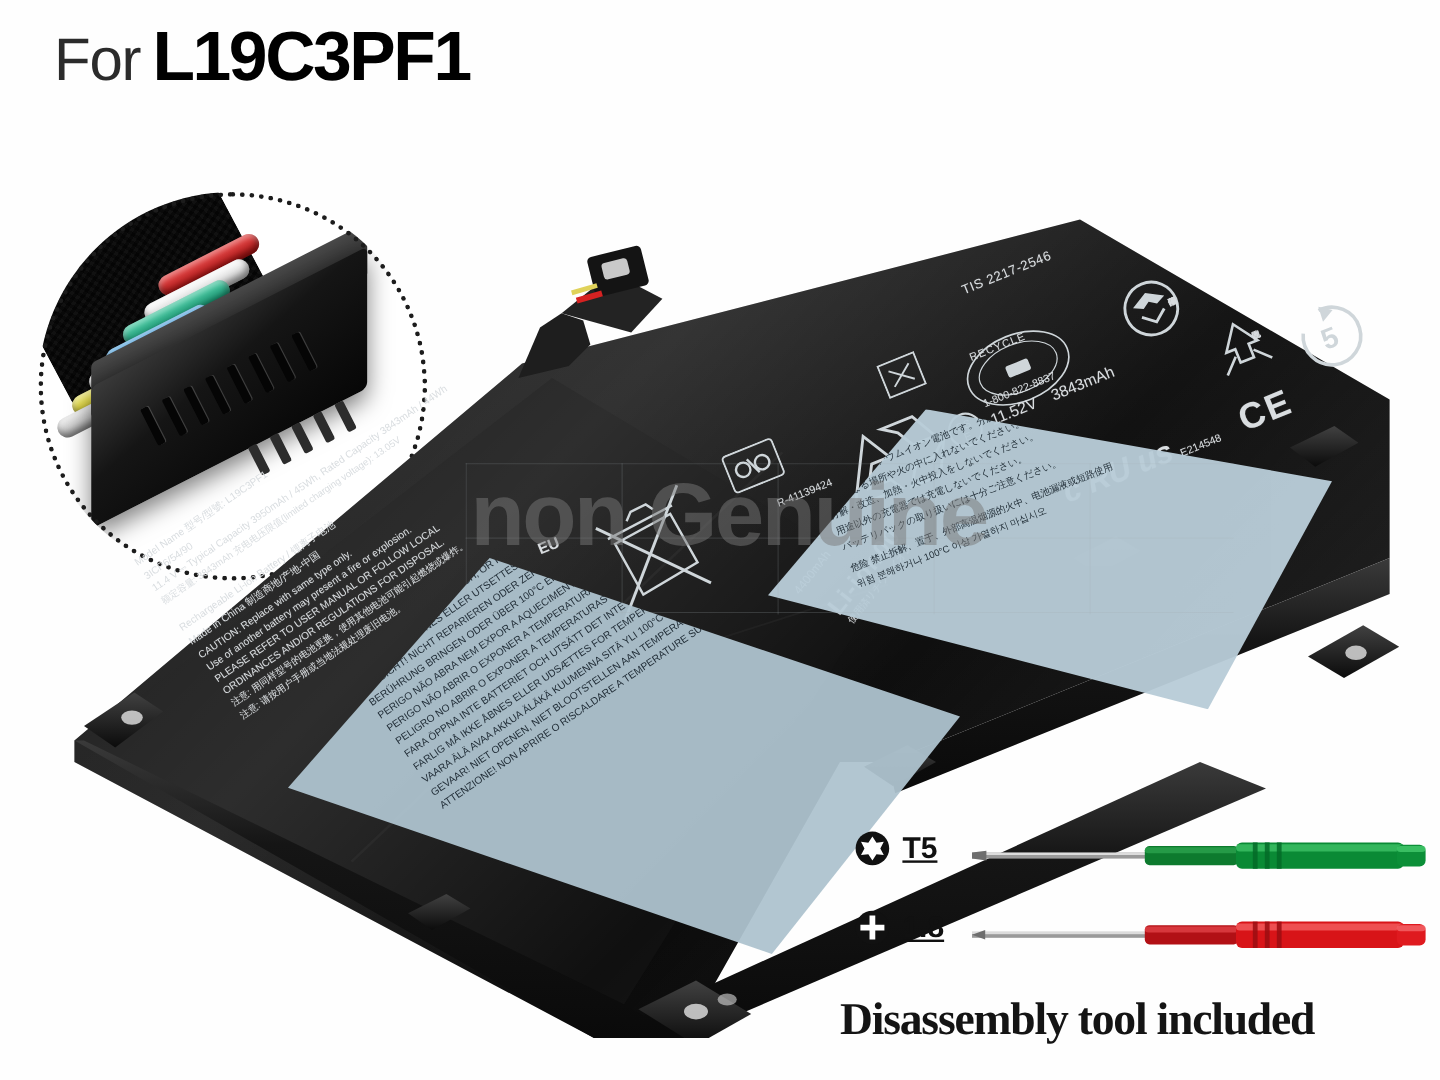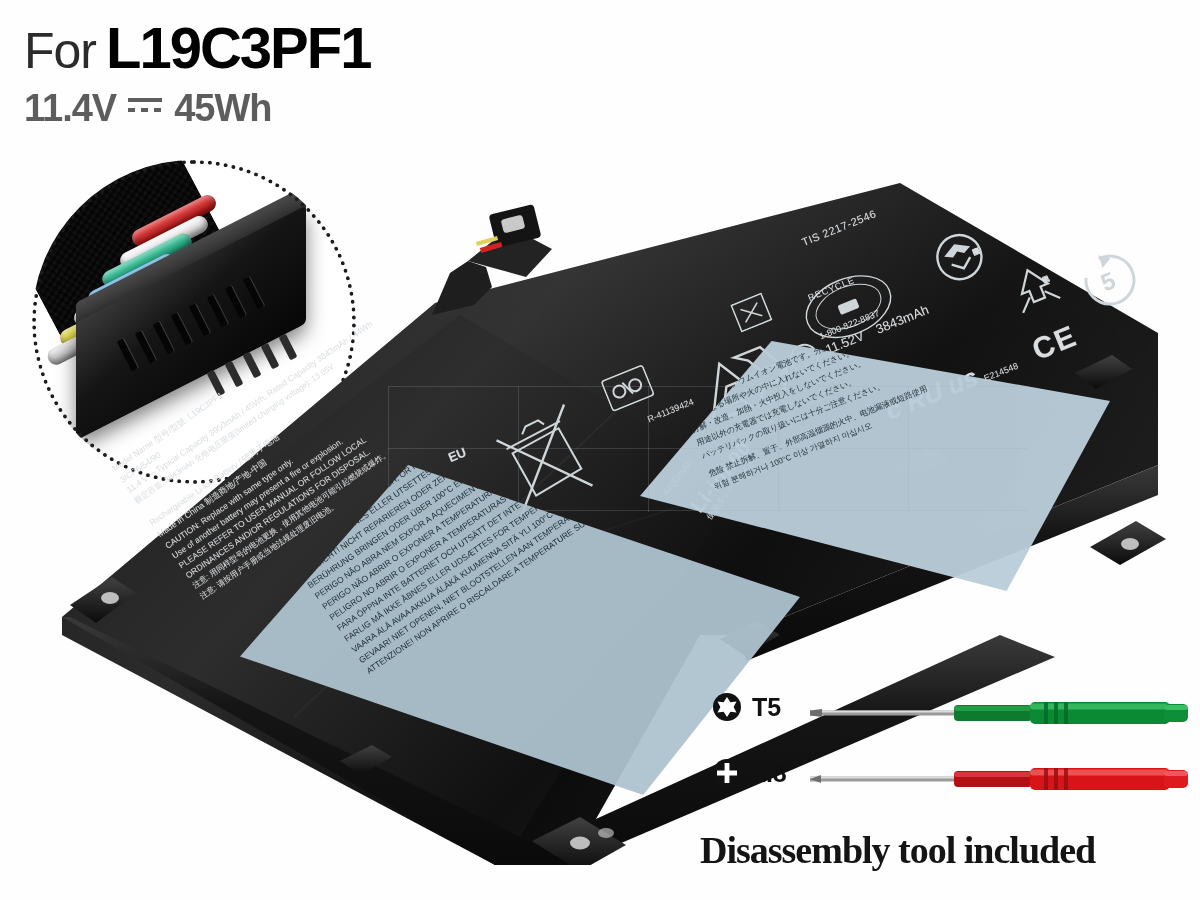--- a/index.html
+++ b/index.html
@@ -1,20 +1,20 @@
 <!DOCTYPE html>
 <html><head>
 <meta charset="utf-8">
 <style>
   html,body{margin:0;padding:0;background:#fff;}
   body{width:1200px;height:900px;position:relative;overflow:hidden;
        font-family:"Liberation Sans","DejaVu Sans",sans-serif;background:#fefefe;}
 
   
-  #header{position:absolute;left:24px;top:14px;width:700px;}
+  #header{position:absolute;left:45px;top:14px;width:700px;}
   #title-line{font-size:0;white-space:nowrap;}
   #title-for{font-size:50px;font-weight:400;color:#2b2b2b;letter-spacing:-1px;}
   #title-model{font-size:58px;font-weight:700;color:#000;letter-spacing:-2px;margin-left:10px;}
   #spec-line{margin-top:6px;font-size:0;white-space:nowrap;}
   .spec-txt{font-size:38px;font-weight:700;color:#5d5d5d;letter-spacing:-1px;}
   #dc-sym{display:inline-block;width:34px;height:20px;position:relative;margin:0 12px;vertical-align:6px;}
   #dc-sym i{position:absolute;left:0;display:block;background:#5d5d5d;height:4px;}
   #dc-sym i.s1{top:3px;width:34px;}
   #dc-sym i.s2{top:13px;width:7px;}
   #dc-sym i.s3{top:13px;width:7px;left:13px;}
@@ -64,39 +64,32 @@
           color:rgba(120,130,135,.48);letter-spacing:-1px;line-height:50px;}
   #wm-grid{position:absolute;left:-4px;top:-6px;width:640px;height:126px;
            background-image:linear-gradient(rgba(160,170,175,.22) 1px,transparent 1px),
                             linear-gradient(90deg,rgba(160,170,175,.22) 1px,transparent 1px);
            background-size:130px 62px;}
 
   
   #tools{position:absolute;left:712px;top:690px;width:478px;height:120px;}
   .tool-row{position:absolute;left:0;width:478px;height:44px;}
   .bit-icon{position:absolute;left:0;top:2px;width:30px;height:30px;}
-  .bit-label{position:absolute;left:40px;top:3px;font-size:25px;font-weight:700;color:#111;}
+  .bit-label{position:absolute;left:40px;top:3px;font-size:25px;font-weight:700;color:#111;text-decoration:underline;}
   .driver{position:absolute;left:96px;top:8px;width:382px;height:30px;}
 
   #tagline{position:absolute;left:700px;top:828px;font-size:38px;font-weight:700;
            color:#141414;letter-spacing:-1px;white-space:nowrap;font-family:Liberation Serif, serif;}
 </style>
 </head>
 <body>
 
 <div id="header">
   <div id="title-line">
     <span id="title-for">For</span><span id="title-model">L19C3PF1</span>
-  </div>
-  <div id="spec-line">
-    <span class="spec-txt">11.4V</span>
-    <span id="dc-sym">
-      <i class="s1"></i><i class="s2"></i><i class="s3"></i><i class="s4"></i>
-    </span>
-    <span class="spec-txt">45Wh</span>
   </div>
 </div>
 
 <div id="inset">
   <div id="inset-photo">
     <div class="braid"></div>
     <div class="wire" style="left:96px;top:52px;width:92px;background:linear-gradient(180deg,#e85252,#b00f0f);"></div>
     <div class="wire" style="left:84px;top:74px;width:96px;background:linear-gradient(180deg,#ffffff,#c9c9c9);"></div>
     <div class="wire" style="left:66px;top:92px;width:98px;background:linear-gradient(180deg,#56d0ab,#0d8c68);"></div>
     <div class="wire" style="left:52px;top:112px;width:96px;background:linear-gradient(180deg,#6fb7e8,#2272b4);"></div>
@@ -338,20 +331,21 @@
       <div class="lbl blue" style="position:relative;font-size:8.5px;margin-top:3px;">FARLIG  MÅ IKKE ÅBNES ELLER UDSÆTTES FOR TEMPERATURER OVER 100°C</div>
       <div class="lbl blue" style="position:relative;font-size:8.5px;margin-top:3px;">VAARA  ÄLÄ AVAA AKKUA ÄLÄKÄ KUUMENNA SITÄ YLI 100°C</div>
       <div class="lbl blue" style="position:relative;font-size:8.5px;margin-top:3px;">GEVAAR!  NIET OPENEN, NIET BLOOTSTELLEN AAN TEMPERATUREN BOVEN 100°C</div>
       <div class="lbl blue" style="position:relative;font-size:8.5px;margin-top:3px;">ATTENZIONE!  NON APRIRE O RISCALDARE A TEMPERATURE SUPERIORE A 100°C</div>
     </div>
   </div>
 </div>
 
 <div id="wm">
   <div id="wm-grid"></div>
+  <div id="wm-main">non Genuine</div>
 </div>
 
 <div id="tools">
 
   <div class="tool-row" style="top:0;">
     <span class="bit-icon">
       <svg width="30" height="30" viewBox="0 0 30 30">
         <circle cx="15" cy="15" r="14" fill="#111"></circle>
         <path d="M15 5 L18.4 10.2 L24.5 9.4 L21.6 15 L24.5 20.6 L18.4 19.8 L15 25 L11.6 19.8 L5.5 20.6 L8.4 15 L5.5 9.4 L11.6 10.2 Z" fill="#fff"></path>
       </svg>

